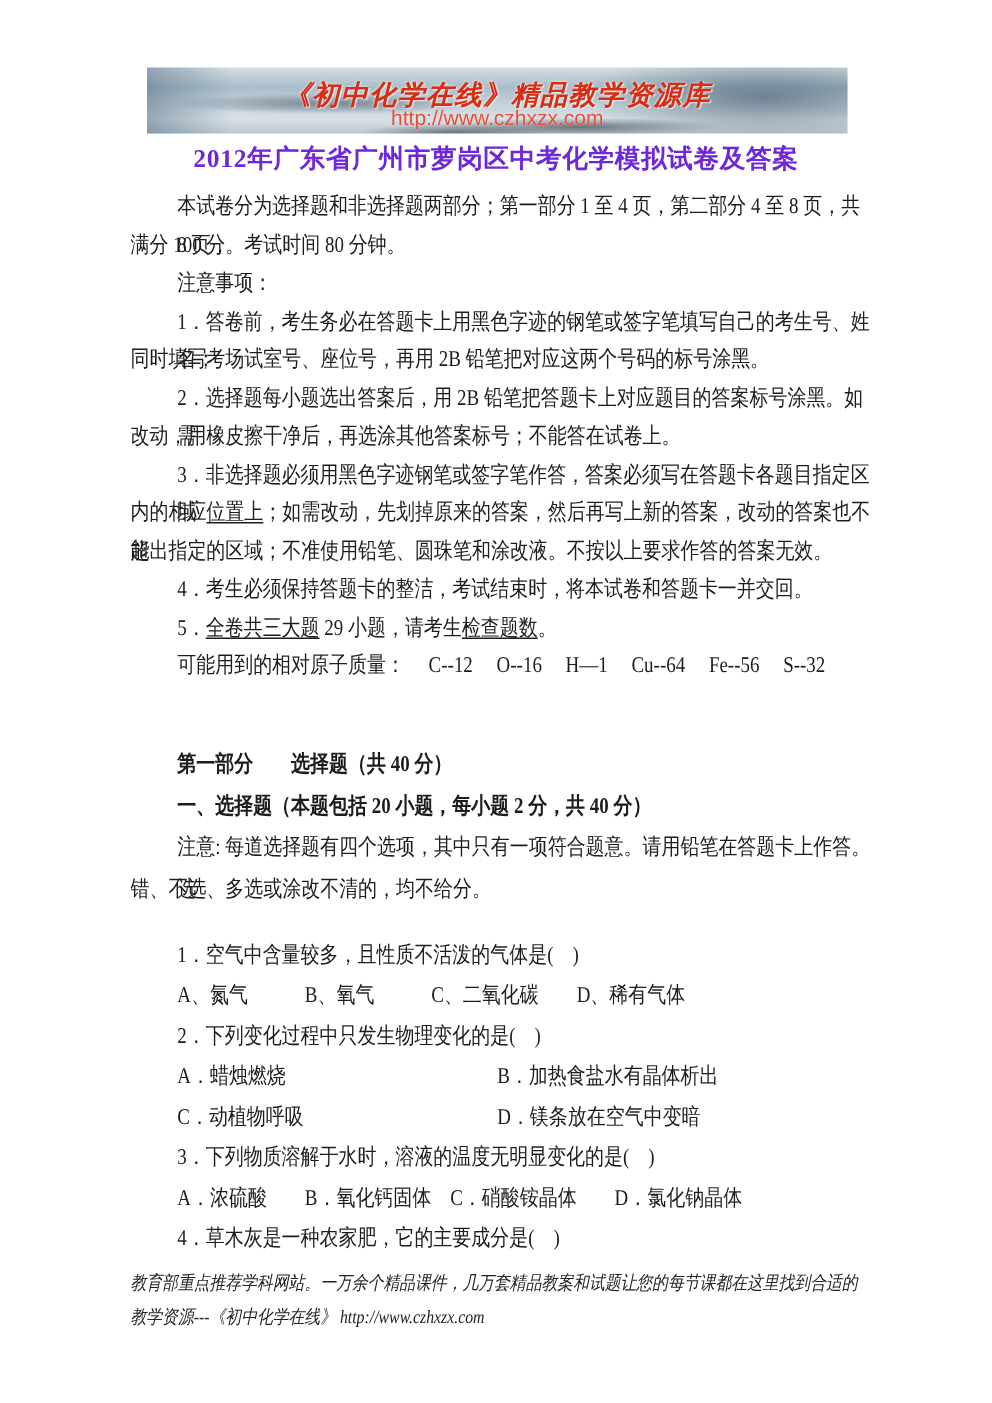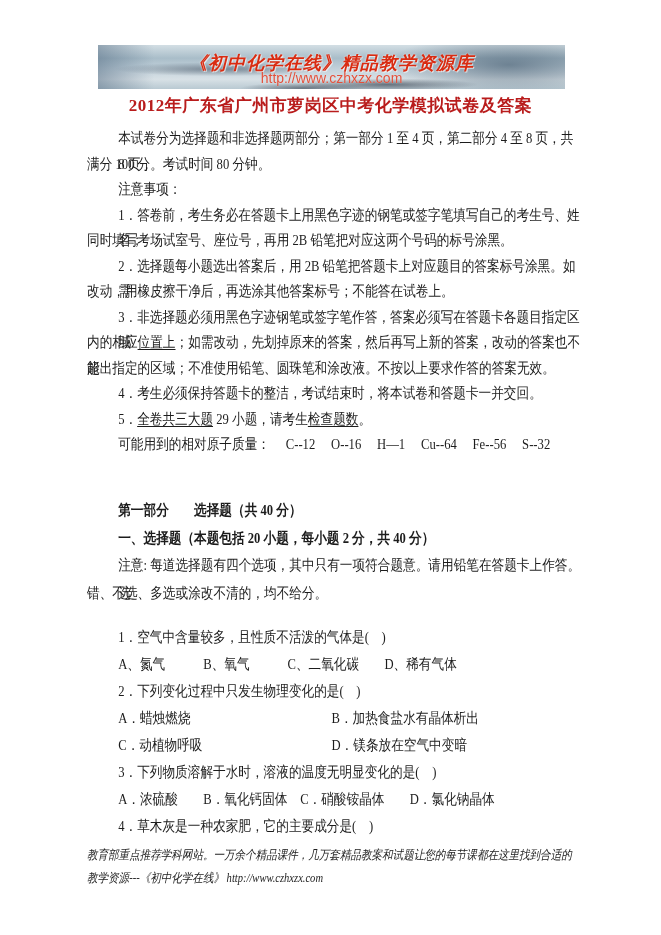--- a/index.html
+++ b/index.html
@@ -28,21 +28,21 @@
   .banner-url {
     position:absolute; left:0; right:0; top:25px; text-align:center;
     font-size:14px; font-weight:normal; color:#e2503b;
     font-family:"Liberation Sans","DejaVu Sans",sans-serif;
     text-shadow:0 0 1px rgba(255,255,255,0.5);
   }
 
   
   .doc-title {
     position:absolute; top:94px; left:0; width:100%; text-align:center;
-    font-size:17px; font-weight:bold; color:#b91c1c; letter-spacing:0.5px;
+    font-size:17px; font-weight:bold; color:#6d28d9; letter-spacing:0.5px;
   }
 
   
   .content {
     position:absolute; left:87px; top:0; width:585px;
     transform:scaleX(0.843); transform-origin:0 0;
   }
   .block { position:absolute; left:0; width:100%; }
   .line { white-space:pre-wrap; }
   .indent { padding-left:37px; }

